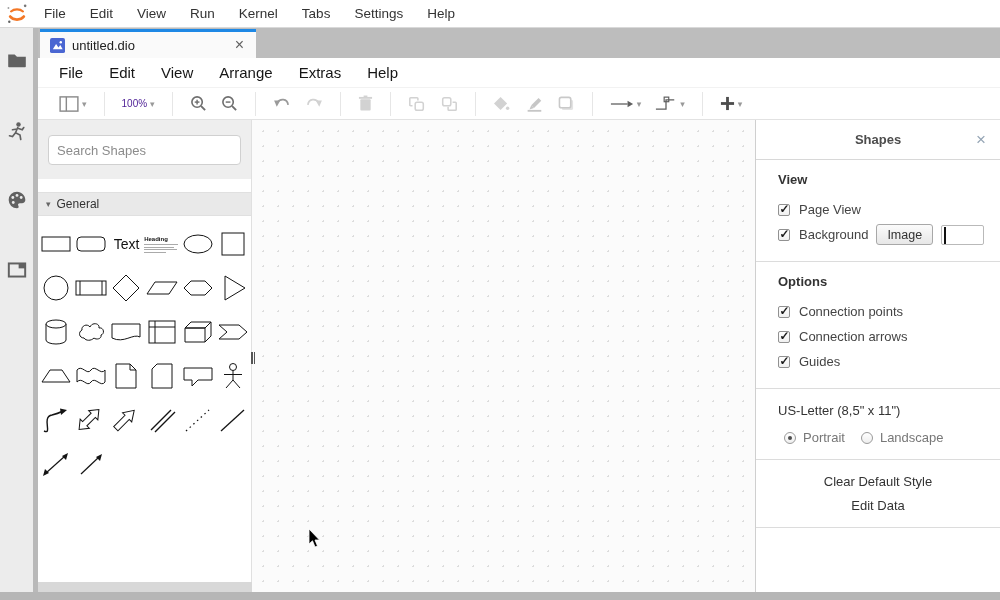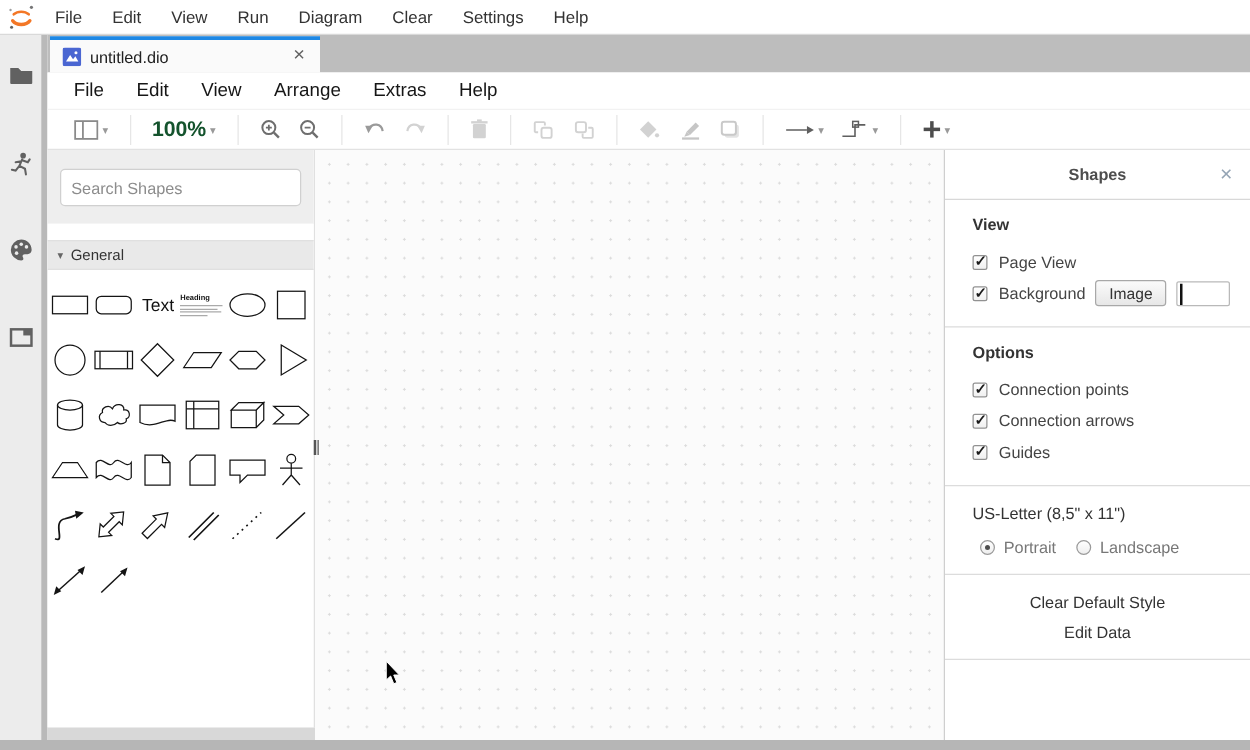--- a/index.html
+++ b/index.html
@@ -25,21 +25,21 @@
 
   
   .dio-menubar { left:38px; top:58px; width:962px; height:30px; background:#fff; display:flex; align-items:center; padding-left:8px; border-bottom:1px solid #f2f2f2; }
   .dio-menu-item { font-size:15px; color:#161616; padding:0 13px; line-height:29px; cursor:default; }
 
   
   .dio-toolbar { left:38px; top:88px; width:962px; height:32px; background:#fff; border-bottom:1px solid #e2e2e2; display:flex; align-items:center; padding-left:14px; }
   .tb-btn { display:flex; align-items:center; padding:2px 5px; margin:0 2px; cursor:pointer; }
   .tb-sep { width:1px; height:24px; background:#e6e6e6; margin:0 10px; }
   .caret { font-size:9px; color:#999; margin-left:3px; }
-  .tb-zoom { font-size:17px; color:#14532d;font-weight:bold; }
+  .tb-zoom { font-size:10px; color:#4c1d95; }
 
   
   .shapes-panel { left:38px; top:120px; width:214px; height:462px; background:#fff; border-right:1px solid #e0e0e0; overflow:hidden; }
   .search-area { background:#eeeeee; padding:15px 10px 14px 10px; }
   .search-box { background:#fff; border:1px solid #d0d0d0; border-radius:4px; height:30px; display:flex; align-items:center; padding:0 8px; }
   .search-box input { border:none; outline:none; flex:1; font-size:13px; color:#333; font-family:"Liberation Sans",sans-serif; background:transparent; }
   .search-box input::placeholder { color:#8c8c8c; }
   .section-gap { height:13px; background:#fff; }
   .section-header { height:24px; background:#e9e9e9; display:flex; align-items:center; padding-left:8px; border-top:1px solid #e0e0e0; border-bottom:1px solid #e0e0e0; }
   .section-header .tri { font-size:9px; color:#666; margin-right:6px; }
@@ -103,22 +103,22 @@
       <path d="M7,11 A9,6.5 0 0 1 21,11" fill="none" stroke="#f37726" stroke-width="2.4" stroke-linecap="round"></path>
       <circle cx="23.5" cy="4.5" r="1.5" fill="#767677"></circle>
       <circle cx="4" cy="7" r="1.1" fill="#9e9e9e"></circle>
       <circle cx="5" cy="23" r="1.4" fill="#616262"></circle>
     </svg>
   </div>
   <div class="jl-menu-item">File</div>
   <div class="jl-menu-item">Edit</div>
   <div class="jl-menu-item">View</div>
   <div class="jl-menu-item">Run</div>
-  <div class="jl-menu-item">Diagram</div>
-  <div class="jl-menu-item">Clear</div>
+  <div class="jl-menu-item">Kernel</div>
+  <div class="jl-menu-item">Tabs</div>
   <div class="jl-menu-item">Settings</div>
   <div class="jl-menu-item">Help</div>
 </div>
 
 <div class="abs activity-bar">
   <div class="activity-icon" style="margin-top:12px;">
     <svg width="20" height="16" viewBox="0 0 24 20">
         <path d="M1,3 h8 l3,3 h11 v12 a1,1 0 0 1 -1,1 h-20 a1,1 0 0 1 -1,-1 z" fill="#616161"></path>
       </svg>
   </div>

